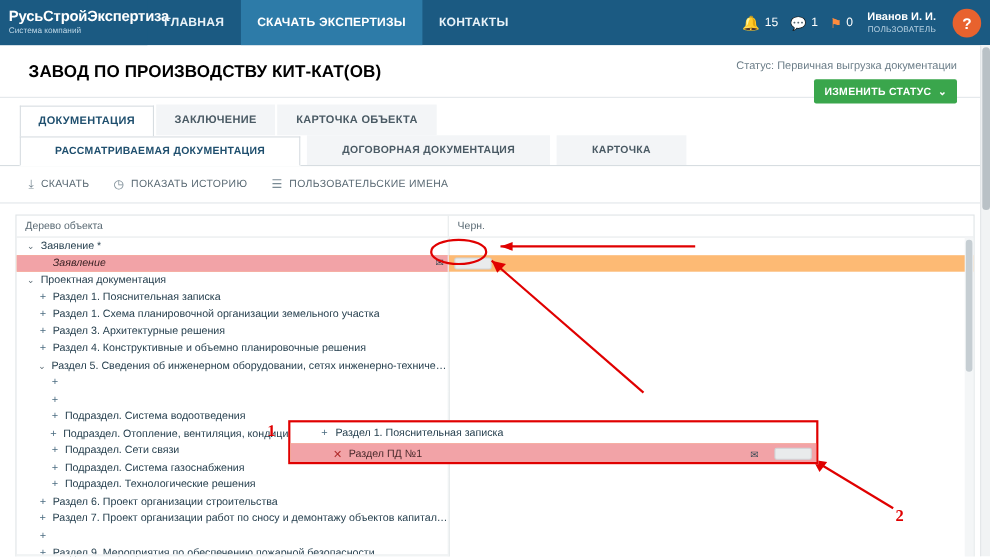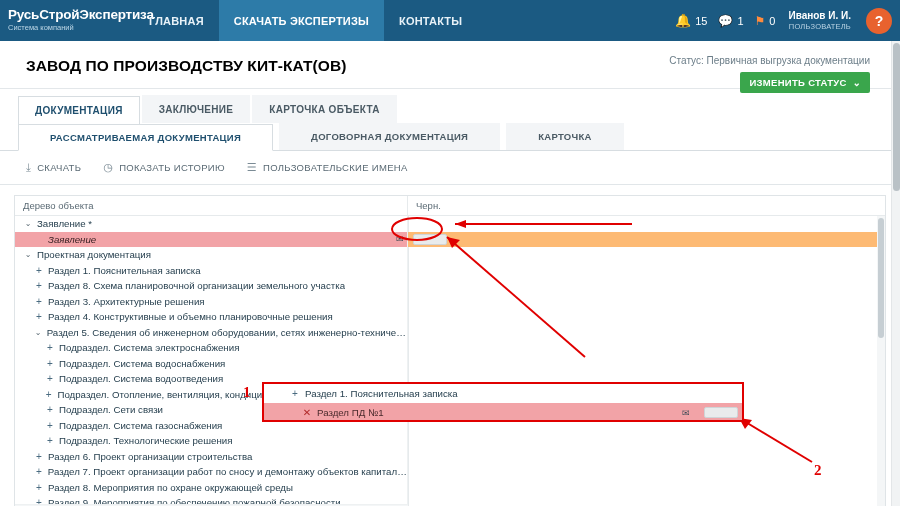--- a/index.html
+++ b/index.html
@@ -428,21 +428,21 @@
         <div class="label-cell">
           <span style="display: inline-block; width: 11px;"></span>
           <span class="plus">+</span>
           <span class="txt" style="margin-left: 4px;">Раздел 1. Пояснительная записка</span>
         </div>
       </div>
       <div class="row">
         <div class="label-cell">
           <span style="display: inline-block; width: 11px;"></span>
           <span class="plus">+</span>
-          <span class="txt" style="margin-left: 4px;">Раздел 8. Схема планировочной организации земельного участка</span>
+          <span class="txt" style="margin-left: 4px;">Раздел 1. Схема планировочной организации земельного участка</span>
         </div>
       </div>
       <div class="row">
         <div class="label-cell">
           <span style="display: inline-block; width: 11px;"></span>
           <span class="plus">+</span>
           <span class="txt" style="margin-left: 4px;">Раздел 3. Архитектурные решения</span>
         </div>
       </div>
       <div class="row">
@@ -456,28 +456,26 @@
         <div class="label-cell">
           <span style="display: inline-block; width: 11px;"></span>
           <span class="caret">⌄</span>
           <span class="txt" style="margin-left: 4px;">Раздел 5. Сведения об инженерном оборудовании, сетях инженерно-технического ...</span>
         </div>
       </div>
       <div class="row">
         <div class="label-cell">
           <span style="display: inline-block; width: 22px;"></span>
           <span class="plus">+</span>
-          <span class="txt" style="margin-left: 4px;">Подраздел. Система электроснабжения</span>
-        </div>
-      </div>
-      <div class="row">
-        <div class="label-cell">
-          <span style="display: inline-block; width: 22px;"></span>
-          <span class="plus">+</span>
-          <span class="txt" style="margin-left: 4px;">Подраздел. Система водоснабжения</span>
+        </div>
+      </div>
+      <div class="row">
+        <div class="label-cell">
+          <span style="display: inline-block; width: 22px;"></span>
+          <span class="plus">+</span>
         </div>
       </div>
       <div class="row">
         <div class="label-cell">
           <span style="display: inline-block; width: 22px;"></span>
           <span class="plus">+</span>
           <span class="txt" style="margin-left: 4px;">Подраздел. Система водоотведения</span>
         </div>
       </div>
       <div class="row">
@@ -519,21 +517,20 @@
         <div class="label-cell">
           <span style="display: inline-block; width: 11px;"></span>
           <span class="plus">+</span>
           <span class="txt" style="margin-left: 4px;">Раздел 7. Проект организации работ по сносу и демонтажу объектов капиталь...</span>
         </div>
       </div>
       <div class="row">
         <div class="label-cell">
           <span style="display: inline-block; width: 11px;"></span>
           <span class="plus">+</span>
-          <span class="txt" style="margin-left: 4px;">Раздел 8. Мероприятия по охране окружающей среды</span>
         </div>
       </div>
       <div class="row">
         <div class="label-cell">
           <span style="display: inline-block; width: 11px;"></span>
           <span class="plus">+</span>
           <span class="txt" style="margin-left: 4px;">Раздел 9. Мероприятия по обеспечению пожарной безопасности</span>
         </div>
       </div>
     </div>

